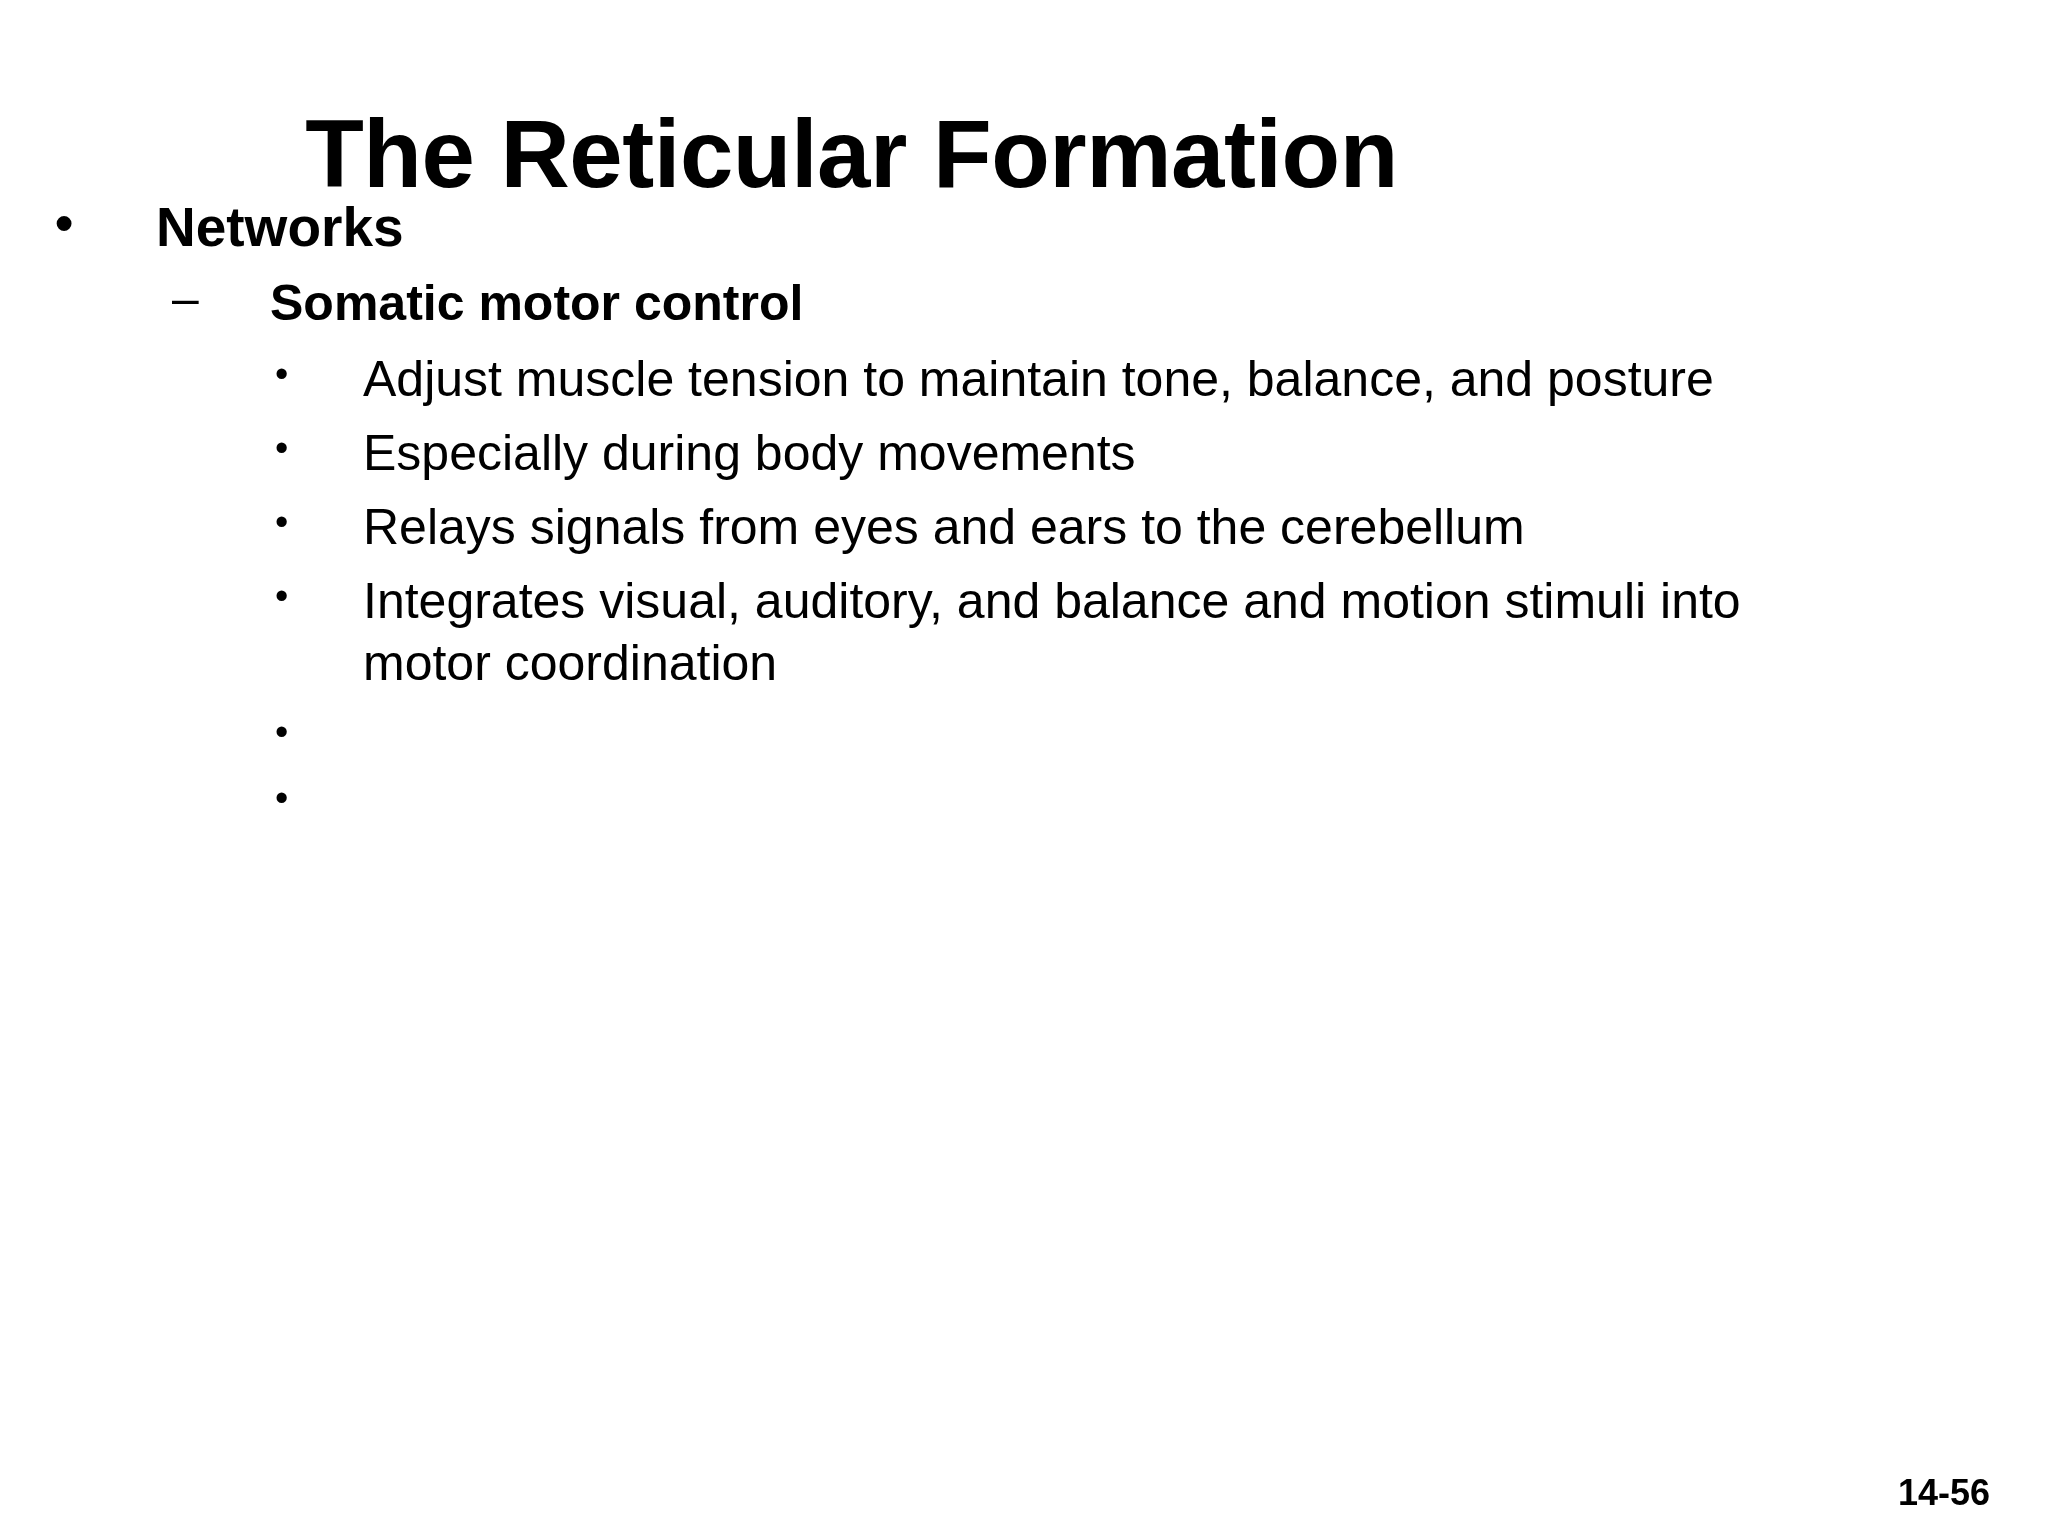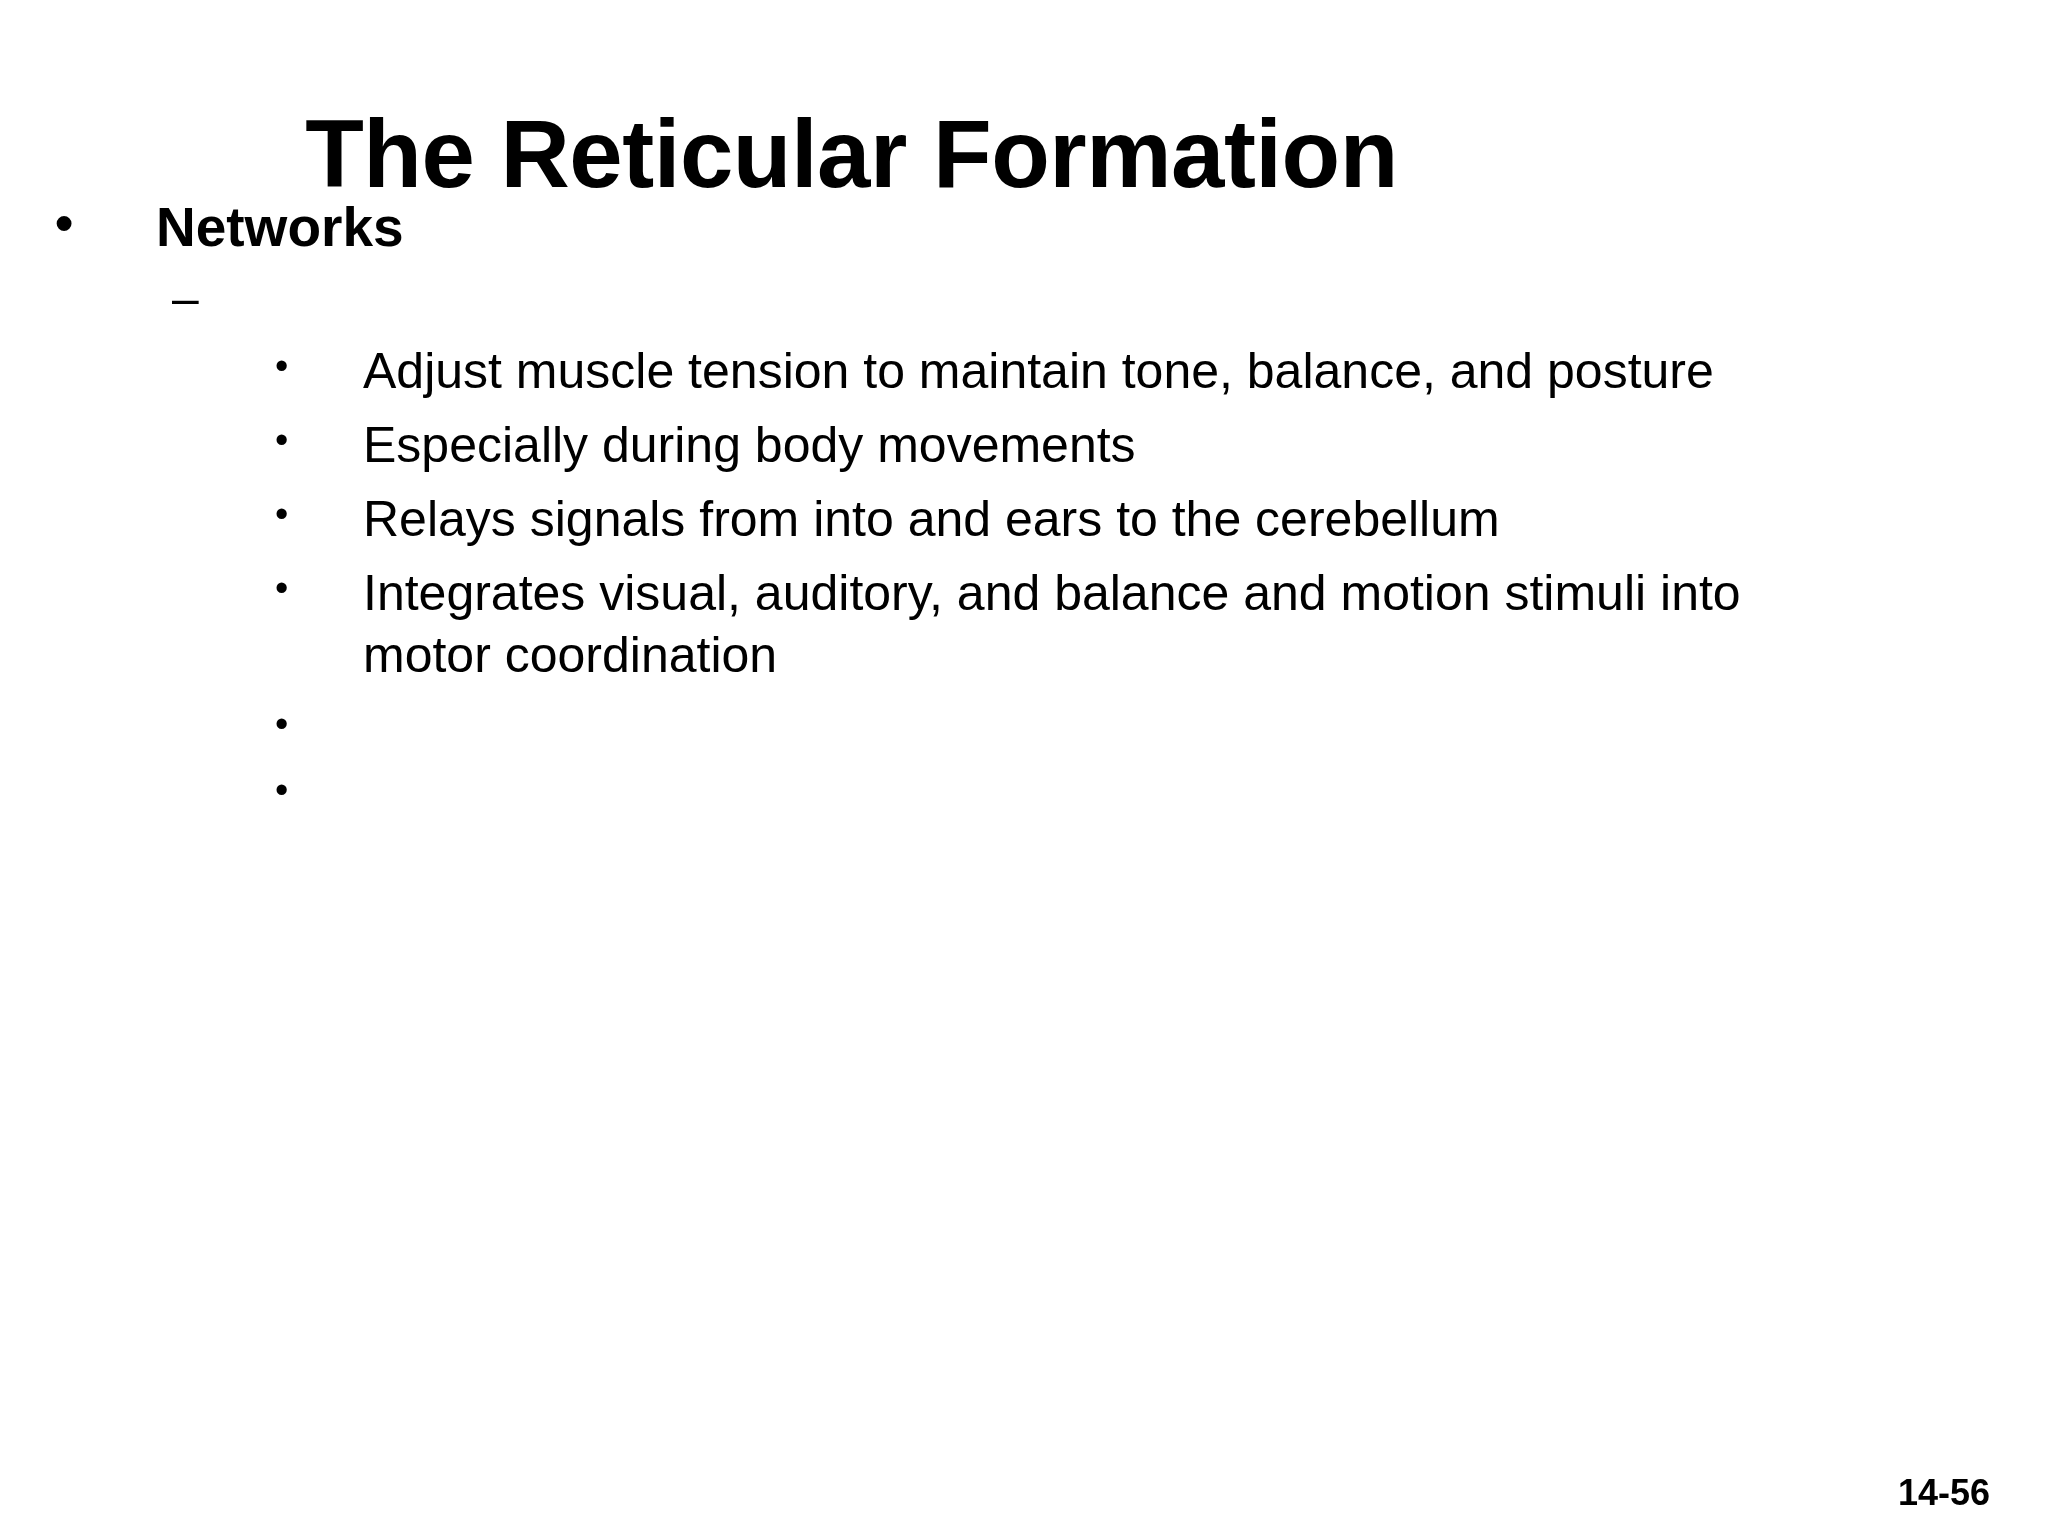--- a/index.html
+++ b/index.html
@@ -135,40 +135,41 @@
 
   <div class="body-block">
 
     <div class="bullet-row lvl1">
       <span class="bullet-mark">•</span>
       <span class="bullet-text">Networks</span>
     </div>
 
     <div class="bullet-row lvl2">
       <span class="bullet-mark">–</span>
+      <span class="bullet-text">Somatic motor control</span>
     </div>
 
     <div class="bullet-row lvl3">
       <span class="bullet-mark">•</span>
       <span class="bullet-text">
         <b></b><span>Adjust muscle tension to maintain tone, balance, and posture</span>
       </span>
     </div>
 
     <div class="bullet-row lvl3">
       <span class="bullet-mark">•</span>
       <span class="bullet-text">
         <b></b><span>Especially during body movements</span>
       </span>
     </div>
 
     <div class="bullet-row lvl3">
       <span class="bullet-mark">•</span>
       <span class="bullet-text">
-        <b></b><span>Relays signals from into and ears to the cerebellum</span>
+        <b></b><span>Relays signals from eyes and ears to the cerebellum</span>
       </span>
     </div>
 
     <div class="bullet-row lvl3">
       <span class="bullet-mark">•</span>
       <span class="bullet-text">
         <b></b><span>Integrates visual, auditory, and balance and motion stimuli into motor coordination</span>
       </span>
     </div>
 

